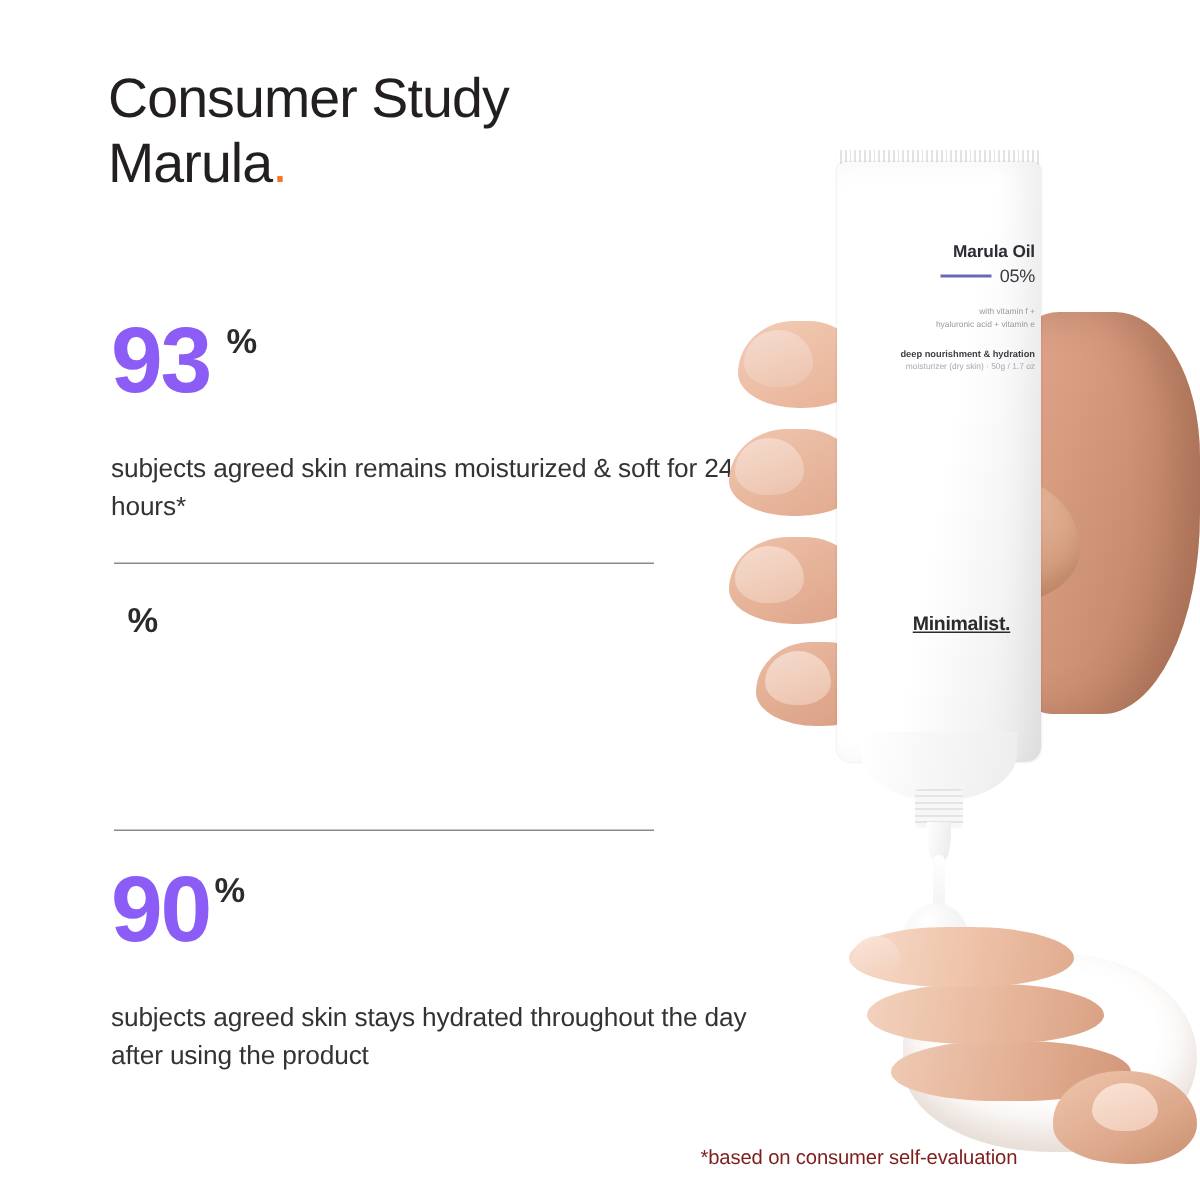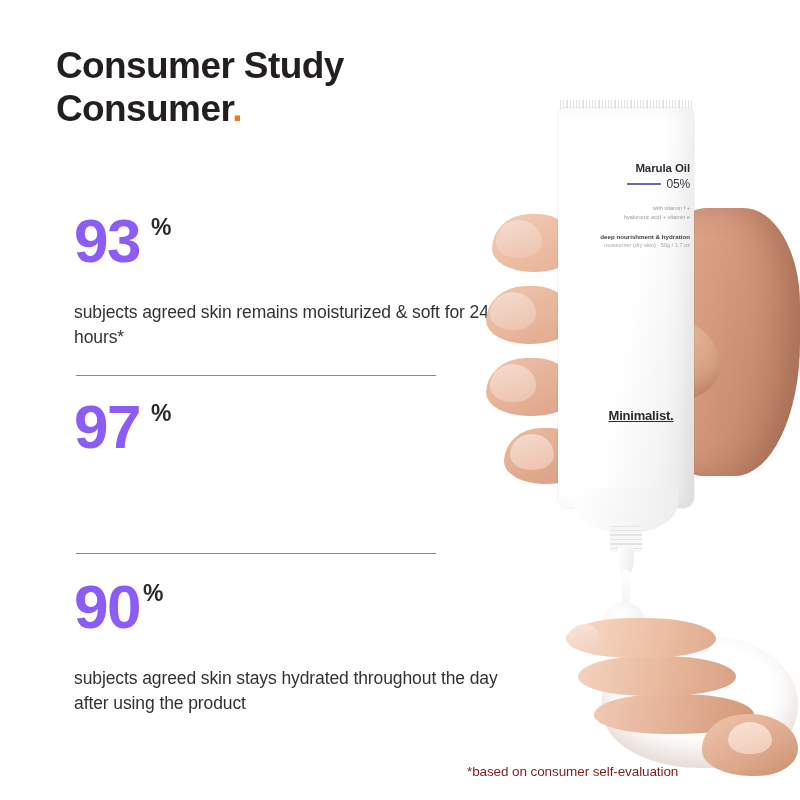--- a/index.html
+++ b/index.html
@@ -7,23 +7,23 @@
     width:800px;height:800px;
     background:#ffffff;
     font-family:"Liberation Sans", sans-serif;
     overflow:hidden;
     position:relative;
   }
   .canvas{position:relative;width:800px;height:800px;background:#fff;overflow:hidden;}
 
   
   .title{
-    position:absolute;left:56px;top:44px;
+    position:absolute;left:72px;top:44px;
     font-size:37px;line-height:1.17;
-    font-weight:700;color:#231f20;
+    font-weight:400;color:#231f20;
     letter-spacing:-0.6px;
     width:420px;
   }
   .title .line2{display:block;}
   .title .dot{color:#f4761f;}
 
   
   .stats{position:absolute;left:0;top:0;width:530px;}
   .stat{position:absolute;left:74px;width:450px;}
   .stat-1{top:212px;}
@@ -195,37 +195,36 @@
   }
 </style>
 </head>
 <body>
 
 <div class="canvas">
 
   <div class="title">
     <span>Consumer Study</span>
     <span class="line2">
-      <span>Consumer</span><span class="dot">.</span>
+      <span>Marula</span><span class="dot">.</span>
     </span>
   </div>
 
   <div class="stats">
 
     <div class="stat stat-1">
       <div class="pct-row">
         <span class="pct-num">93</span>
         <span class="pct-sign gap-wide">%</span>
       </div>
       <div class="stat-text">subjects agreed skin remains moisturized &amp; soft for 24 hours*</div>
     </div>
 
     <div class="stat stat-2">
       <div class="pct-row">
-        <span class="pct-num">97</span>
         <span class="pct-sign gap-wide">%</span>
       </div>
     </div>
 
     <div class="stat stat-3">
       <div class="pct-row">
         <span class="pct-num">90</span>
         <span class="pct-sign gap-tight">%</span>
       </div>
       <div class="stat-text">subjects agreed skin stays hydrated throughout the day after using the product</div>

